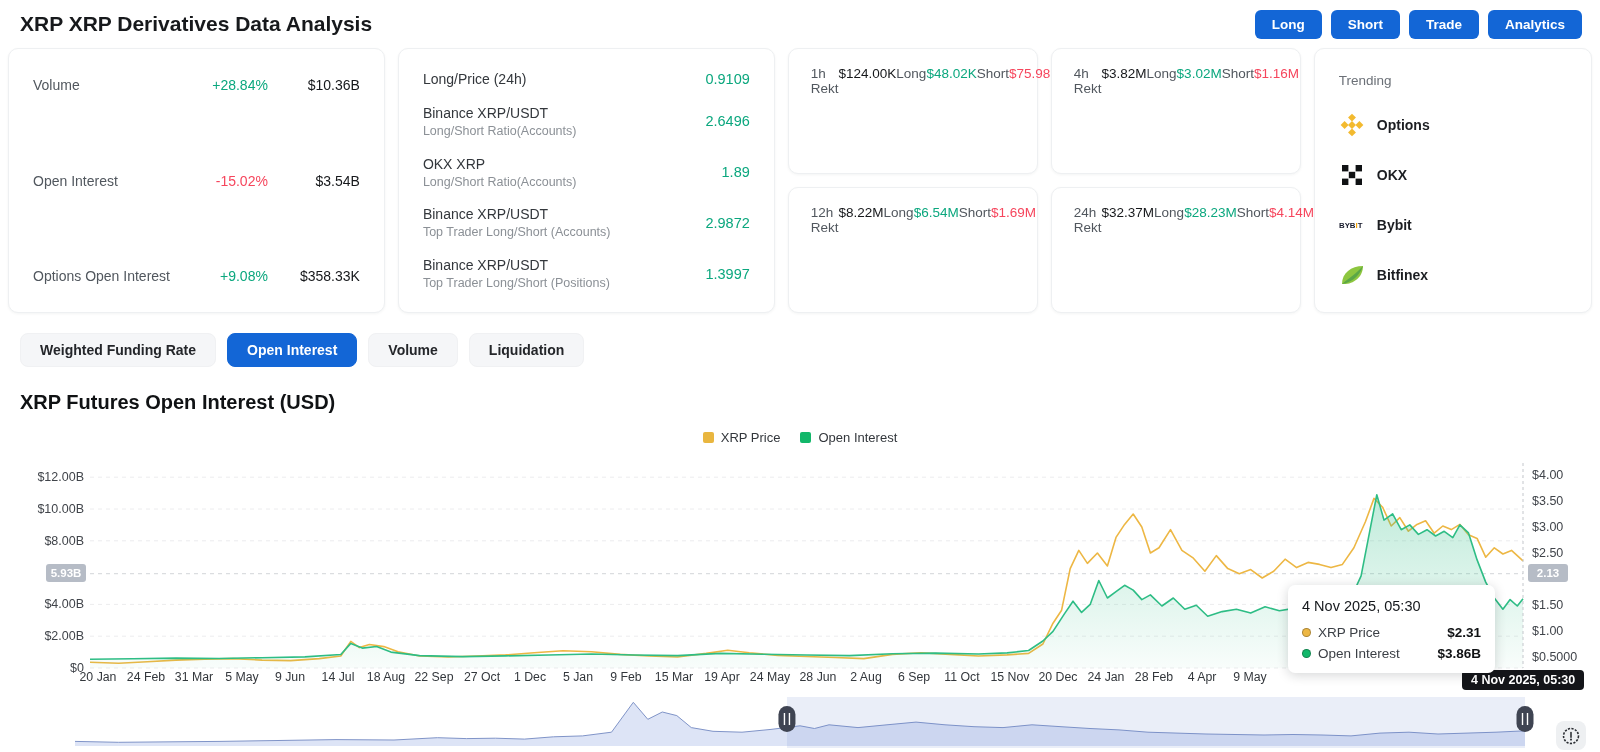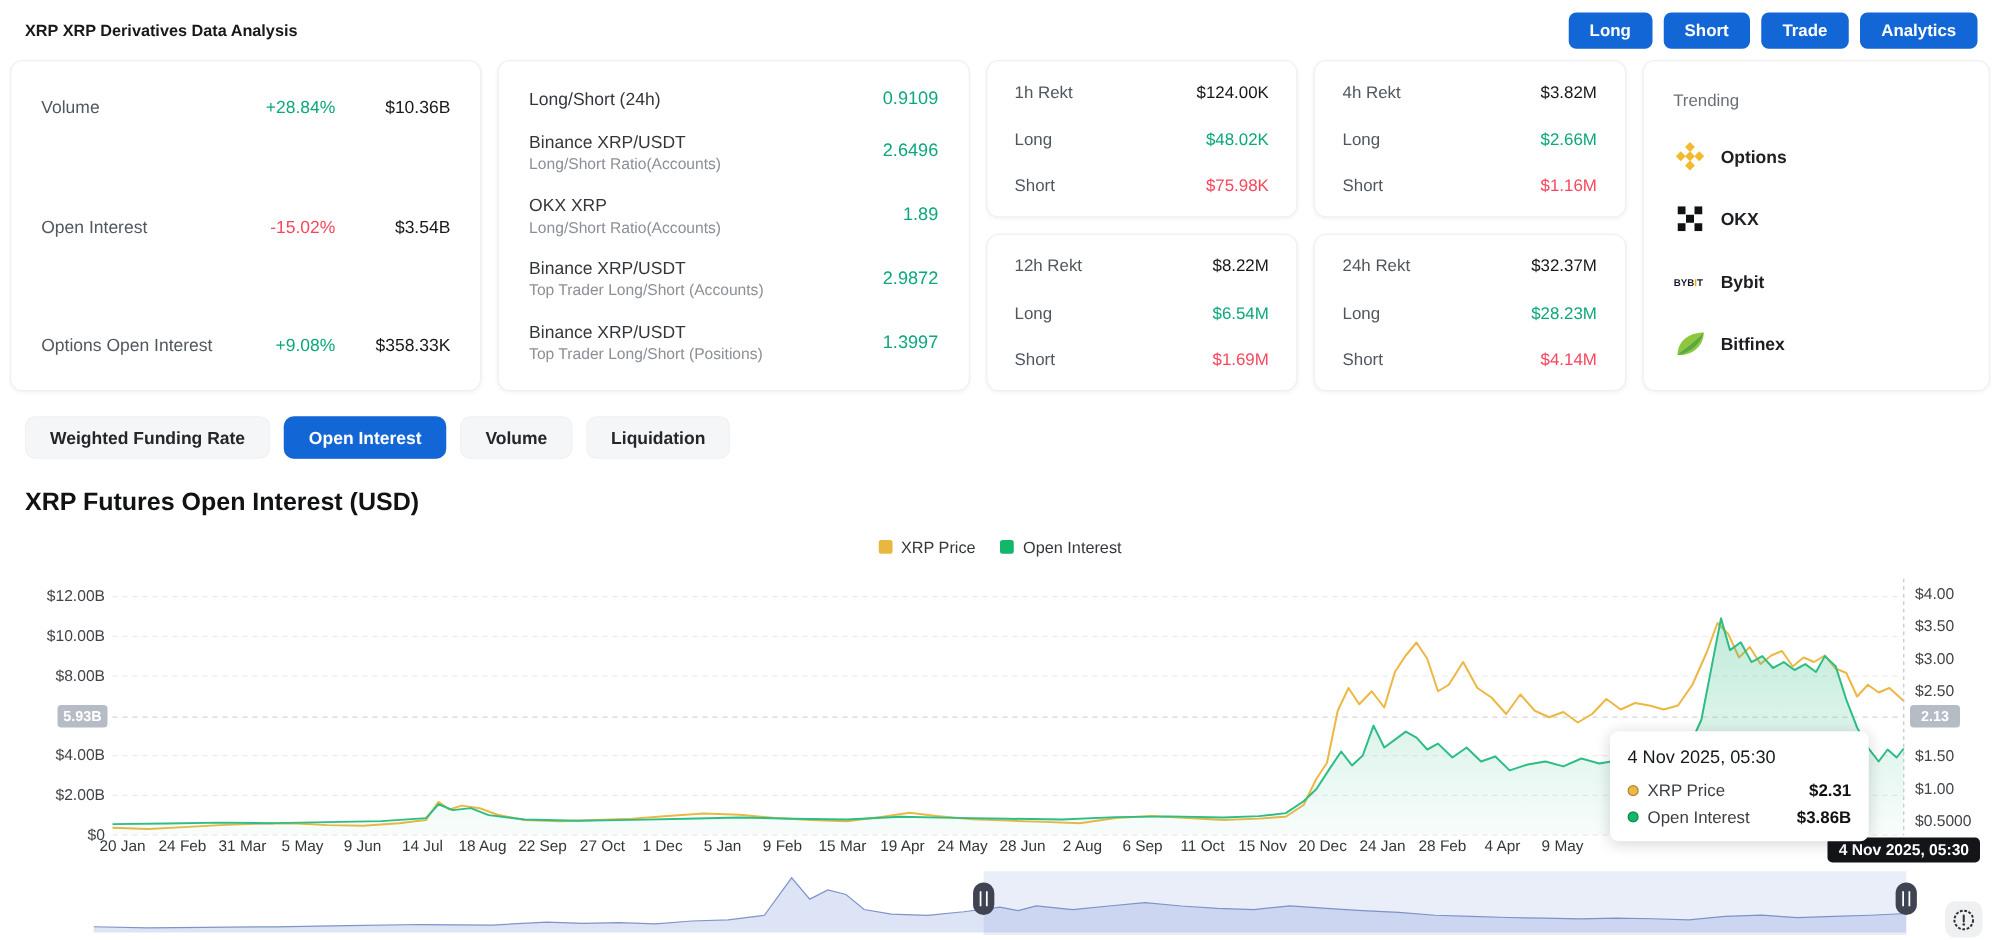--- a/index.html
+++ b/index.html
@@ -4,21 +4,21 @@
 <style>
   * { margin:0; padding:0; box-sizing:border-box; }
   html,body { width:1600px; height:752px; overflow:hidden; background:#fff;
     font-family:"Liberation Sans",sans-serif; color:#16181b; }
   #chart-svg { position:absolute; left:0; top:0; z-index:1; pointer-events:none; }
   .layer { position:relative; z-index:2; }
 
   
   .hdr { height:48px; display:flex; align-items:center; padding:0 18px 0 20px;
     background:#fff; }
-  .hdr-title { font-size:13px; font-weight:700; color:#17191c; }
+  .hdr-title { font-size:21px; font-weight:700; color:#17191c; }
   .hdr-btns { margin-left:auto; display:flex; gap:9px; }
   .hbtn { background:#1366d6; color:#fff; border:none; border-radius:6px;
     font-size:13.5px; font-weight:700; padding:7px 17px; cursor:pointer;
     font-family:"Liberation Sans",sans-serif; }
 
   
   .cards { display:flex; gap:13px; padding:0 8px; height:265px; background:#fff; }
   .card { background:#fff; border:1px solid #eef0f2; border-radius:10px;
     box-shadow:0 1px 3px rgba(20,30,40,0.05); }
   .card.stats { width:378px; display:flex; flex-direction:column;
@@ -29,21 +29,21 @@
   .s-val { width:92px; text-align:right; color:#16181b; }
   .card.ratios { width:378px; display:flex; flex-direction:column;
     justify-content:space-between; padding:22px 24px; }
   .r-row { display:flex; align-items:center; }
   .r-txt { flex:1; }
   .r-title { font-size:14px; color:#33373c; }
   .r-sub { font-size:12.5px; color:#8b9096; margin-top:3px; }
   .r-sub:empty { display:none; }
   .r-val { font-size:14.5px; font-weight:500; text-align:right; }
   .rekt-col { width:250px; display:flex; flex-direction:column; gap:13px; }
-  .card.rekt { flex:1; display:flex; flex-direction:column;
+  .card.rekt { flex:1; display:flex; 
     justify-content:space-between; padding:17px 22px; }
   .k-row { display:flex; font-size:13.5px; }
   .k-label { color:#51575e; flex:1; }
   .k-val { text-align:right; }
   .card.trend { width:279px; padding:24px 24px; display:flex;
     flex-direction:column; justify-content:space-between; }
   .t-title { color:#6b7077; font-size:13.5px; }
   .t-row { display:flex; align-items:center; gap:12px; cursor:pointer; }
   .t-name { font-size:14px; font-weight:700; color:#1c1e22; }
   .t-ico { width:26px; height:26px; display:flex; align-items:center; justify-content:center; }
@@ -183,21 +183,21 @@
       <div class="s-row">
         <span class="s-label">Options Open Interest</span>
         <span class="s-chg" style="color: rgb(11, 167, 126);">+9.08%</span>
         <span class="s-val">$358.33K</span>
       </div>
     </div>
 
     <div class="card ratios">
       <div class="r-row">
         <div class="r-txt">
-            <div class="r-title">Long/Short (24h)</div>
+            <div class="r-title">Long/Price (24h)</div>
           </div>
         <div class="r-val" style="color: rgb(11, 167, 126);">0.9109</div>
       </div>
       <div class="r-row">
         <div class="r-txt">
             <div class="r-title">Binance XRP/USDT</div>
           <div class="r-sub">Long/Short Ratio(Accounts)</div>
           </div>
         <div class="r-val" style="color: rgb(11, 167, 126);">2.6496</div>
       </div>
@@ -256,21 +256,21 @@
     </div>
 
     <div class="rekt-col">
       <div class="card rekt">
         <div class="k-row">
             <span class="k-label">4h Rekt</span>
           <span class="k-val">$3.82M</span>
           </div>
         <div class="k-row">
             <span class="k-label">Long</span>
-          <span class="k-val" style="color: rgb(11, 167, 126);">$2.66M</span>
+          <span class="k-val" style="color: rgb(11, 167, 126);">$3.02M</span>
           </div>
         <div class="k-row">
             <span class="k-label">Short</span>
           <span class="k-val" style="color: rgb(246, 70, 93);">$1.16M</span>
           </div>
       </div>
       <div class="card rekt">
         <div class="k-row">
             <span class="k-label">24h Rekt</span>
           <span class="k-val">$32.37M</span>

